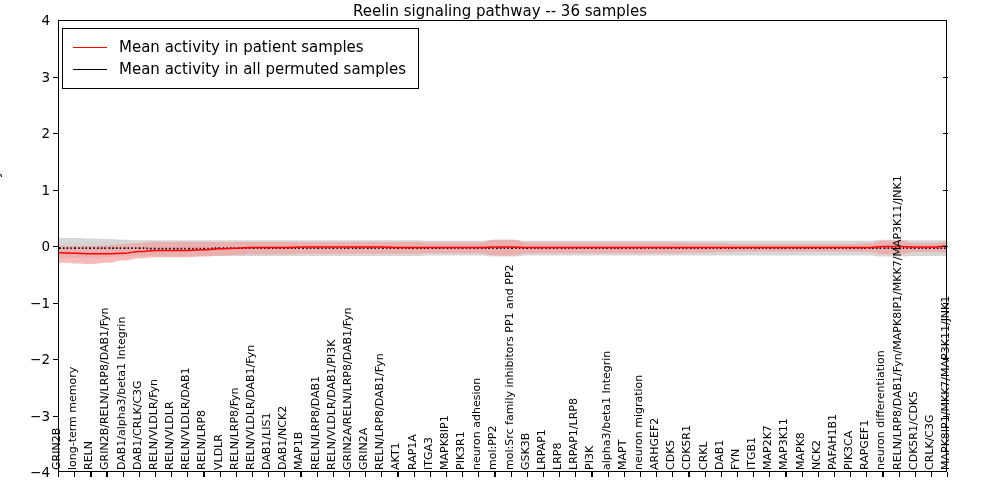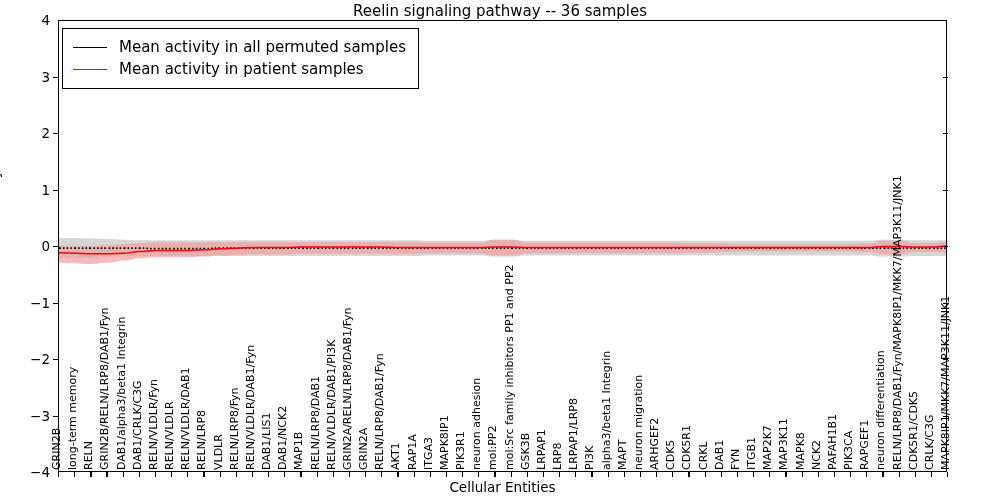--- a/index.html
+++ b/index.html
@@ -213,26 +213,25 @@
       <div class="x-label-item" style="left: 837.855px; bottom: 30px;">PAFAH1B1</div>
       <div class="x-label-item" style="left: 854.018px; bottom: 30px;">PIK3CA</div>
       <div class="x-label-item" style="left: 870.182px; bottom: 30px;">RAPGEF1</div>
       <div class="x-label-item" style="left: 886.345px; bottom: 30px;">neuron differentiation</div>
       <div class="x-label-item" style="left: 902.509px; bottom: 30px;">RELN/LRP8/DAB1/Fyn/MAPK8IP1/MKK7/MAP3K11/JNK1</div>
       <div class="x-label-item" style="left: 918.673px; bottom: 30px;">CDK5R1/CDK5</div>
       <div class="x-label-item" style="left: 934.836px; bottom: 30px;">CRLK/C3G</div>
       <div class="x-label-item" style="left: 951px; bottom: 30px;">MAPK8IP1/MKK7/MAP3K11/JNK1</div>
     </div>
 
-  <div id="x-axis-title">Cellular Entities</div>
 
   <div id="legend">
+    <div class="legend-row">
+      <span class="legend-swatch red"></span>
+      <span class="legend-text">Mean activity in patient samples</span>
+    </div>
     <div class="legend-row">
       <span class="legend-swatch black"></span>
       <span class="legend-text">Mean activity in all permuted samples</span>
     </div>
-    <div class="legend-row">
-      <span class="legend-swatch red"></span>
-      <span class="legend-text">Mean activity in patient samples</span>
-    </div>
   </div>
 
 </div>
 
 </body></html>

